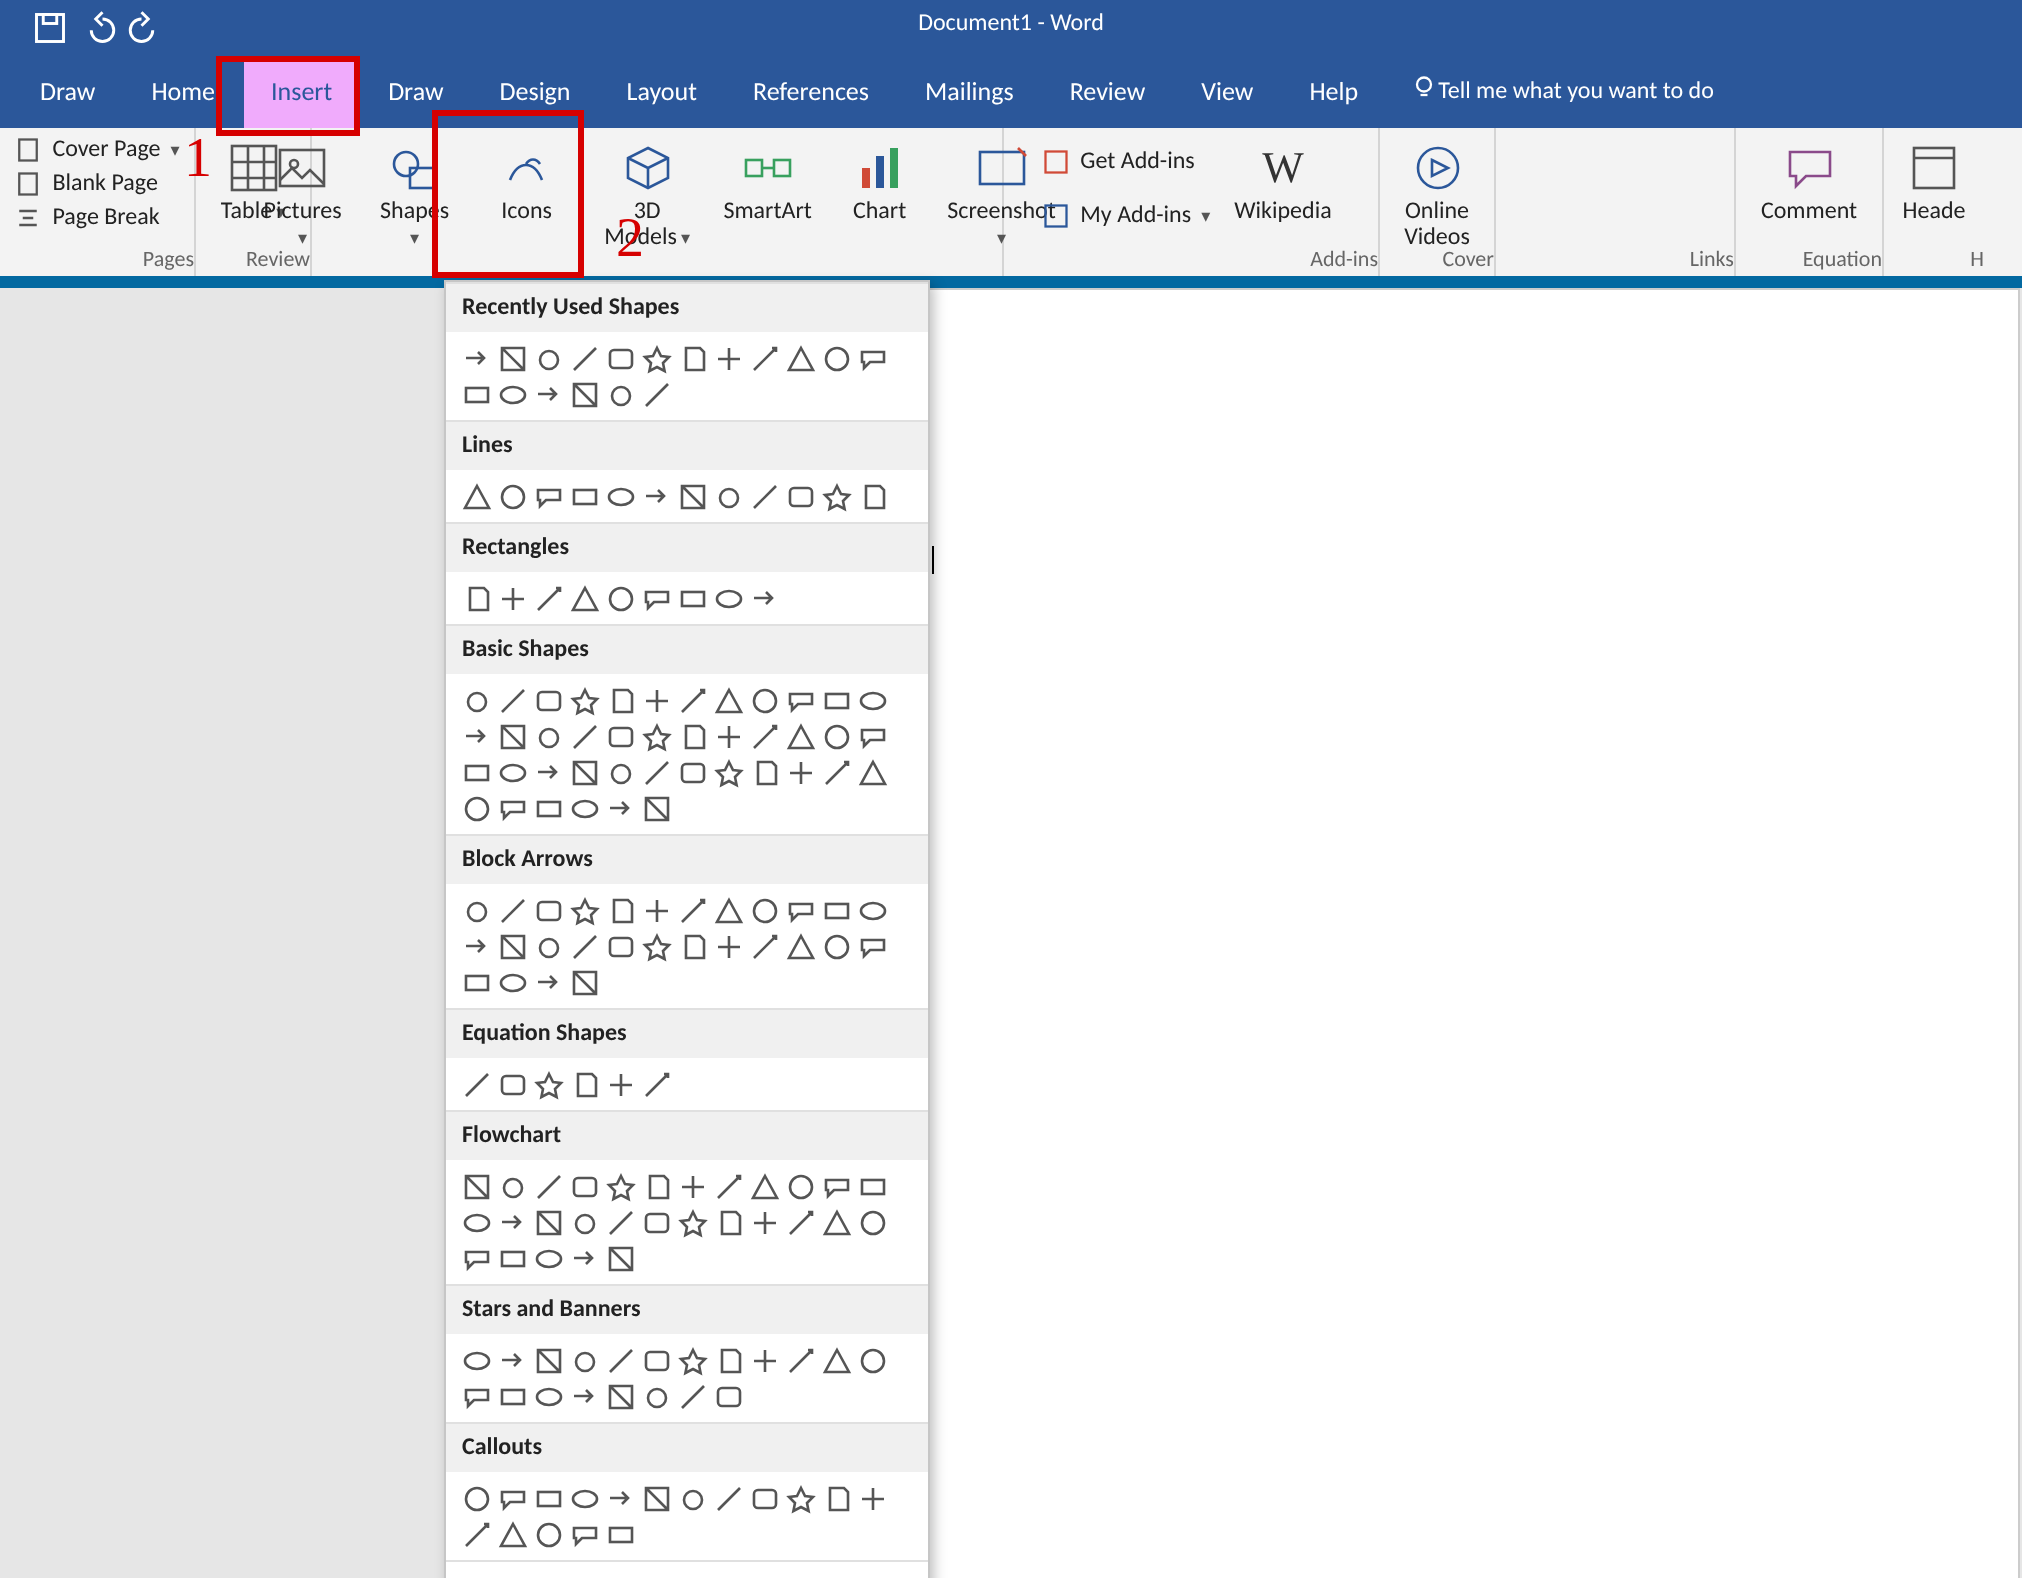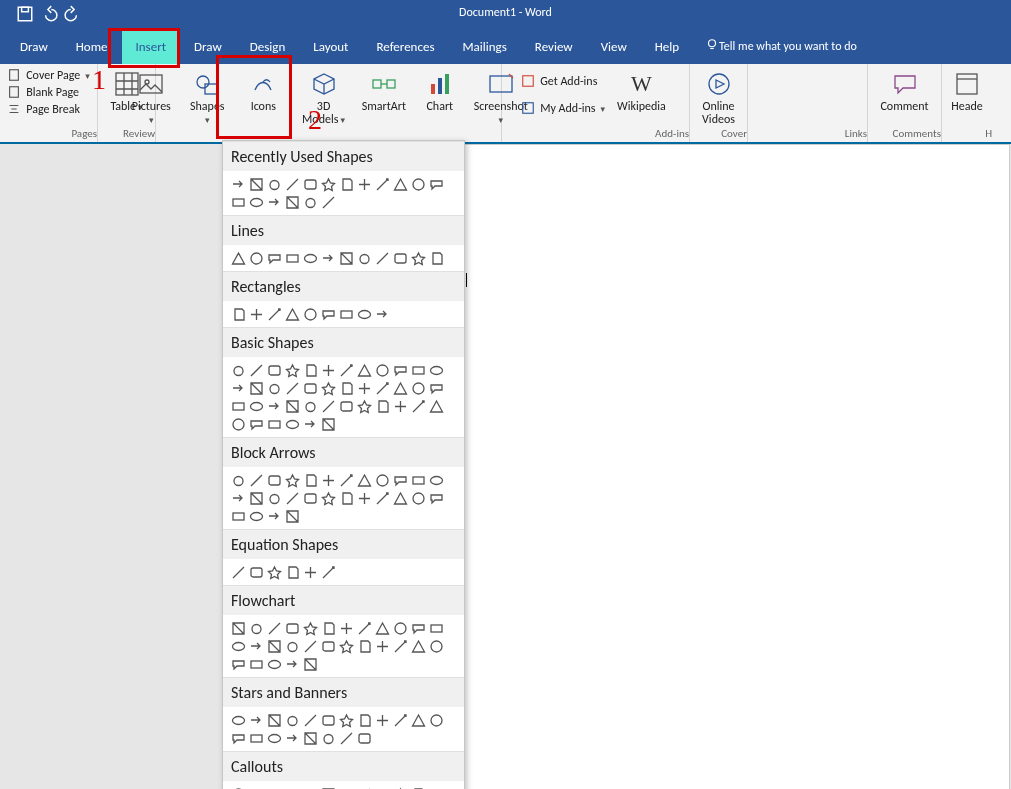--- a/index.html
+++ b/index.html
@@ -3,38 +3,38 @@
 <meta charset="utf-8">
 <style>
   * { box-sizing: border-box; margin: 0; padding: 0; }
   body { font-family: "Segoe UI", Calibri, sans-serif; font-size: 12px; color: #222; background: #f3f3f3; width: 1011px; height: 789px; overflow: hidden; position: relative; }
   .titlebar { height: 28px; background: #2b579a; color: #fff; display: flex; align-items: center; padding: 0 16px; }
   .qat { display: flex; gap: 6px; align-items: center; }
   .qat-btn { width: 18px; height: 18px; display:flex; align-items:center; justify-content:center; cursor:pointer; }
   .title-center { position:absolute; left:50%; transform:translateX(-50%); font-size:12px; top:5px; }
   .tabs { height: 36px; background: #2b579a; color: #fff; display: flex; align-items: stretch; padding-left: 6px; }
   .tab { padding: 0 14px; display:flex; align-items:center; font-size:13px; cursor:pointer; }
-  .tab.active { background:#5eead4; color:#2b579a; }
+  .tab.active { background:#f0abfc; color:#2b579a; }
   .tell-me { display:flex; align-items:center; gap:0; margin-left:12px;text-align:right; }
-  .ribbon { background:#f3f3f3; border-bottom:2px solid #0369a1; display:flex; height:80px; }
+  .ribbon { background:#f3f3f3; border-bottom:6px solid #0369a1; display:flex; height:80px; }
   .group { border-right:1px solid #d4d4d4; padding:4px 8px 0 8px; display:flex; flex-direction:column; align-items:center; position:relative; }
   .group-label { font-size:11px; color:#666; position:absolute; bottom:2px; left:0; right:0; text-align:right; }
   .group-body { display:flex; gap:8px; align-items:flex-start; flex:1; }
   .big-btn { display:flex; flex-direction:column; align-items:center; gap:2px; padding:2px 4px; cursor:pointer; min-width:48px; }
   .big-btn .icn { width:28px; height:28px; display:flex; align-items:center; justify-content:center; }
   .big-btn .lbl { font-size:12px; text-align:center; line-height:13px; }
   .small-list { display:flex; flex-direction:column; gap:3px; }
   .small-item { display:flex; align-items:center; gap:5px; font-size:12px; cursor:pointer; white-space:nowrap; }
   .red-box { position:absolute; border:3px solid #d60000; pointer-events:none; }
   .red-num { position:absolute; font-family:"Times New Roman",serif; font-size:28px; color:#d60000; font-weight:normal; }
   .document-area { position:absolute; left:0; right:0; top:144px; bottom:0; background:#e6e6e6; }
   .page { position:absolute; left:380px; top:0; width:630px; height:780px; background:#fff; border:1px solid #ccc; }
   .cursor-mark { position:absolute; left:85px; top:128px; width:1px; height:14px; background:#000; }
   .shapes-menu { position:absolute; left:222px; top:140px; width:243px; background:#fff; border:1px solid #c6c6c6; box-shadow:2px 2px 6px rgba(0,0,0,0.25); }
-  .cat-header { background:#f0f0f0; font-weight:400; font-size:16px; padding:5px 8px; border-top:1px solid #e0e0e0; }
+  .cat-header { background:#f0f0f0; font-weight:700; font-size:12px; padding:5px 8px; border-top:1px solid #e0e0e0; }
   .shape-grid { display:flex; flex-wrap:wrap; padding:4px 6px; gap:0; }
   .shape-cell { width:18px; height:18px; display:flex; align-items:center; justify-content:center; cursor:pointer; }
   .shape-cell svg { width:15px; height:15px; }
   .new-canvas { display:flex; align-items:center; gap:8px; padding:8px 10px; border-top:1px solid #e0e0e0; cursor:pointer; font-size:12px; }
   .dd::after { content:" ▾"; font-size:9px; color:#555; }
   svg { stroke:#555; fill:none; stroke-width:1.3; }
 </style>
 </head>
 <body>
 
@@ -244,21 +244,21 @@
     <div class="group-body">
         <div class="big-btn">
           <span class="icn">
             <svg viewBox="0 0 28 28">
               <path d="M4 6h20v12H12l-5 5v-5H4z" stroke="#8a4a8a"></path>
             </svg>
           </span>
           <span class="lbl">Comment</span>
         </div>
       </div>
-    <div class="group-label">Comments</div>
+    <div class="group-label">Equation</div>
   </div>
 
   <div class="group" style="width:50px;border-right:none">
     <div class="group-body">
         <div class="big-btn">
           <span class="icn">
             <svg viewBox="0 0 28 28">
               <rect x="4" y="4" width="20" height="20"></rect>
               <path d="M4 9h20"></path>
             </svg>

